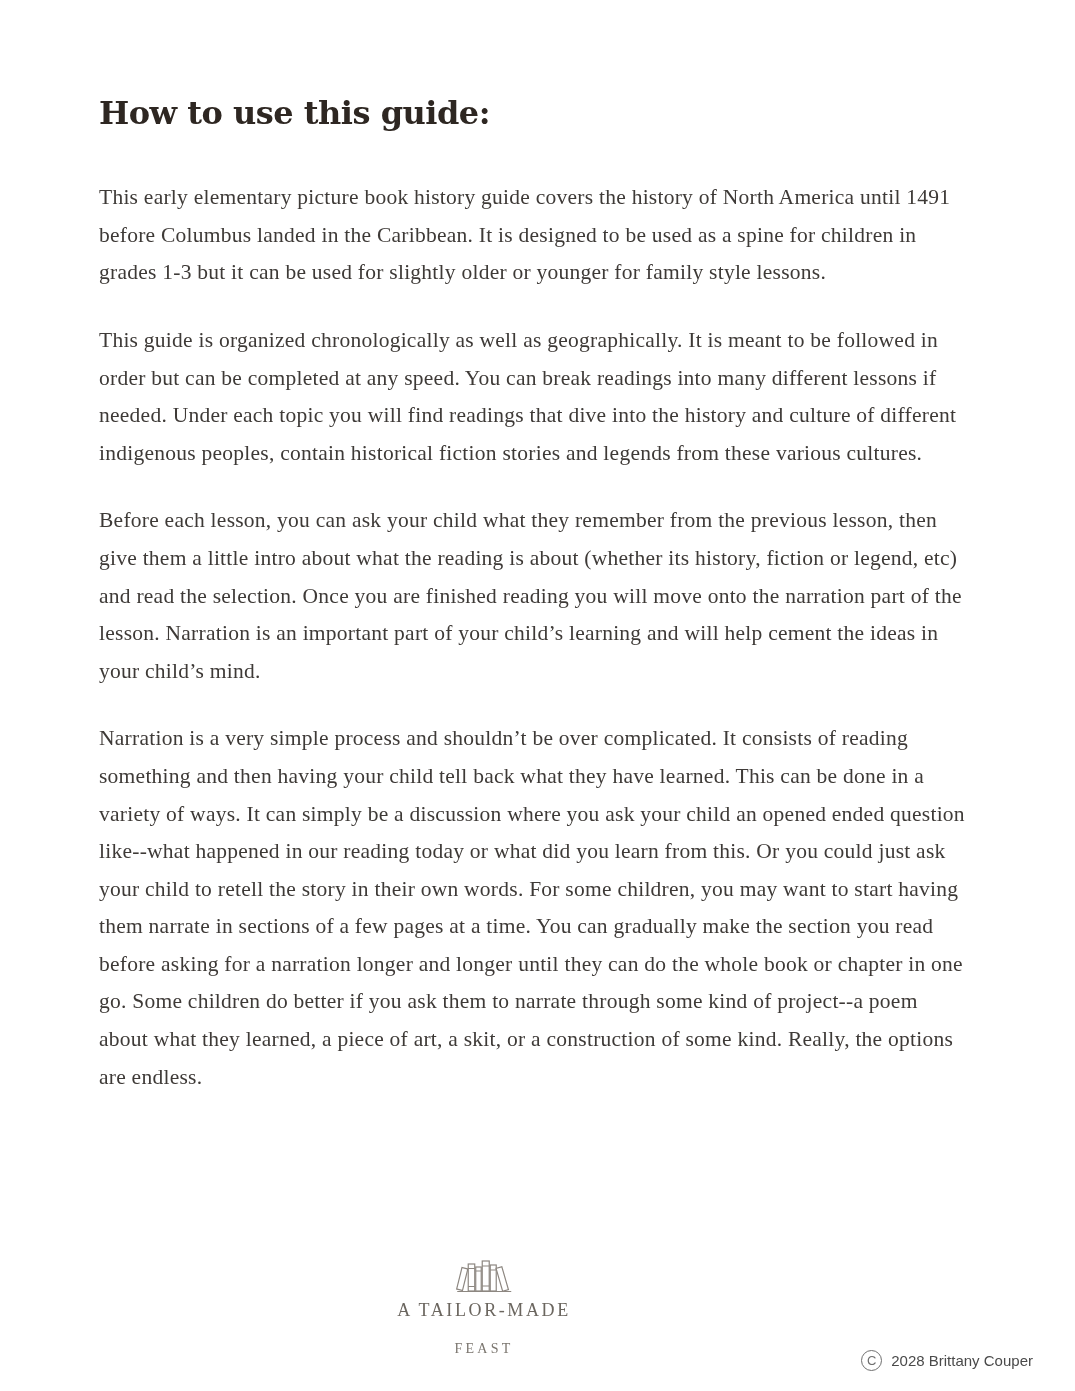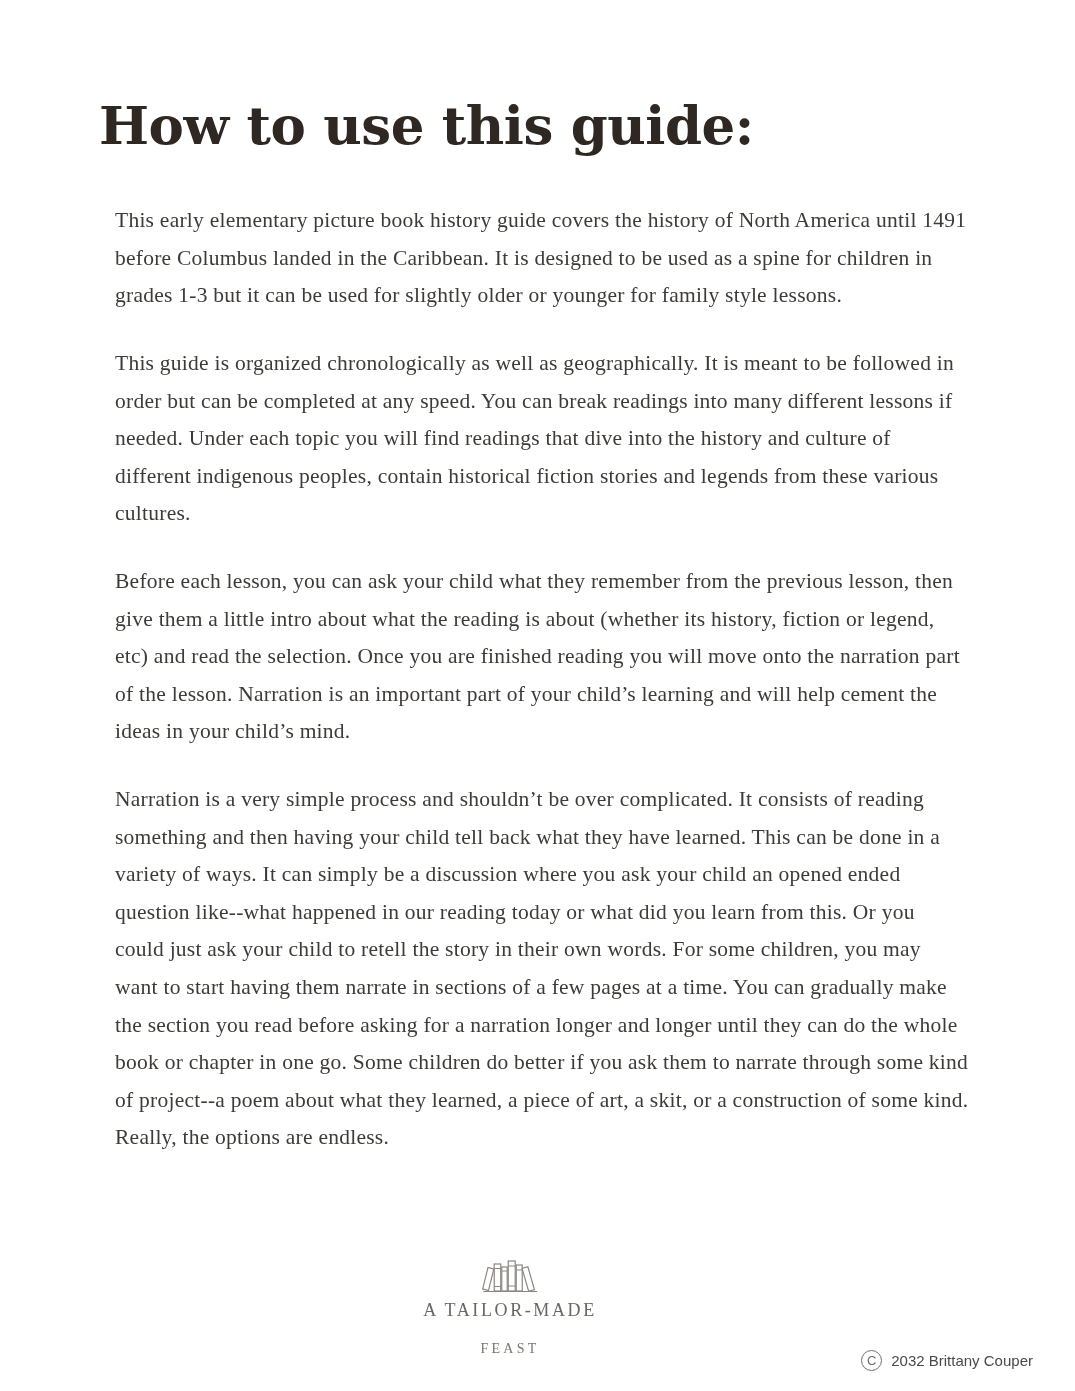--- a/index.html
+++ b/index.html
@@ -15,37 +15,37 @@
     background: #ffffff;
     overflow: hidden;
     font-family: "Liberation Serif", serif;
   }
   .content {
     padding: 96px 106px 0 99px;
   }
   .doc-title {
     font-family: "DejaVu Serif", serif;
     font-weight: 700;
-    font-size: 53px;
+    font-size: 32px;
     line-height: 1.1;
     color: #2e2722;
     letter-spacing: -0.5px;
     margin: 0 0 48px 0;
   }
   .doc-paragraph {
     font-size: 21.5px;
     line-height: 37.6px;
     letter-spacing: 0.25px;
     color: #3e3a37;
-    margin: 0 0 30px 16px;
+    margin: 0 0 30px 0;
     text-align: left;
   }
   .footer-logo {
     position: absolute;
-    left: 510px;
+    left: 484px;
     bottom: 34px;
     transform: translateX(-50%);
     text-align: center;
     color: #6e6963;
     user-select: none;
   }
   .footer-logo .books {
     display: block;
     margin: 0 auto 2px auto;
   }
@@ -130,15 +130,15 @@
           <line x1="2" y1="33.5" x2="56" y2="33.5"></line>
         </g>
       </svg>
     </span>
     <div class="logo-name">A TAILOR-MADE</div>
     <div class="logo-sub">FEAST</div>
   </div>
 
   <div class="copyright">
     <span class="c-circle">C</span>
-    <span>2032 Brittany Couper</span>
+    <span>2028 Brittany Couper</span>
   </div>
 </div>
 
 </body></html>

